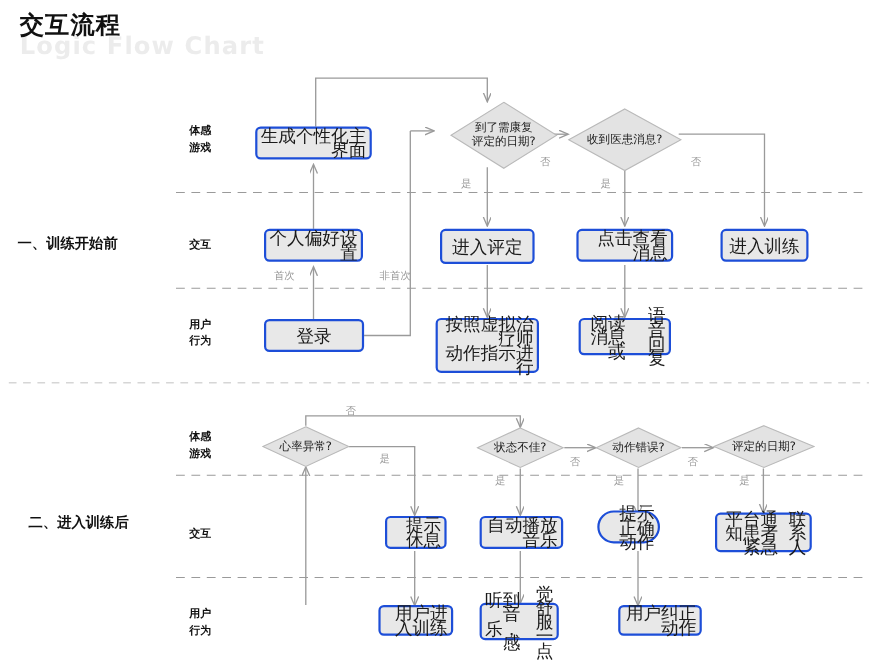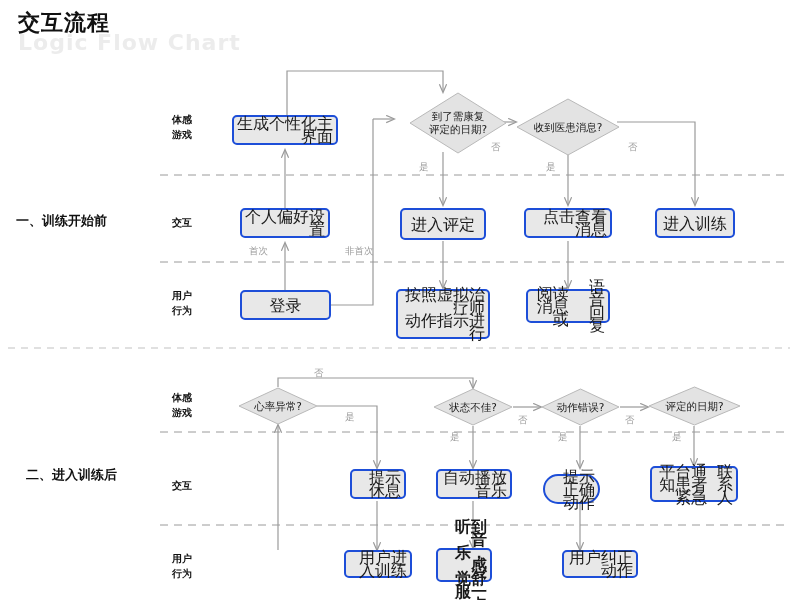--- a/index.html
+++ b/index.html
@@ -231,26 +231,26 @@
   </div>
 
   <div class="node" style="left:344px;top:550px;width:68px;height:28px;">
     <span>用户进入训练</span>
   </div>
 
   <div class="node" style="left:436px;top:469px;width:76px;height:30px;">
     <span>自动播放音乐</span>
   </div>
 
-  <div class="node" style="left:436px;top:548px;width:56px;height:34px;flex-direction:column;font-weight:bold;">
+  <div class="node" style="left:436px;top:548px;width:72px;height:34px;flex-direction:row;">
     <span>听到音乐，感</span>
     <span>觉舒服一点</span>
   </div>
 
-  <div class="node" style="left:543px;top:474px;width:57px;height:30px;border-radius:15px;">
+  <div class="node" style="left:543px;top:464px;width:57px;height:30px;border-radius:15px;">
     <span>提示正确动作</span>
   </div>
 
   <div class="node" style="left:543px;top:550px;width:76px;height:28px;margin-left:19px;">
     <span>用户纠正动作</span>
   </div>
 
   <div class="node" style="left:650px;top:466px;width:88px;height:36px;flex-direction:row;">
     <span>平台通知患者紧急</span>
     <span>联系人</span>

